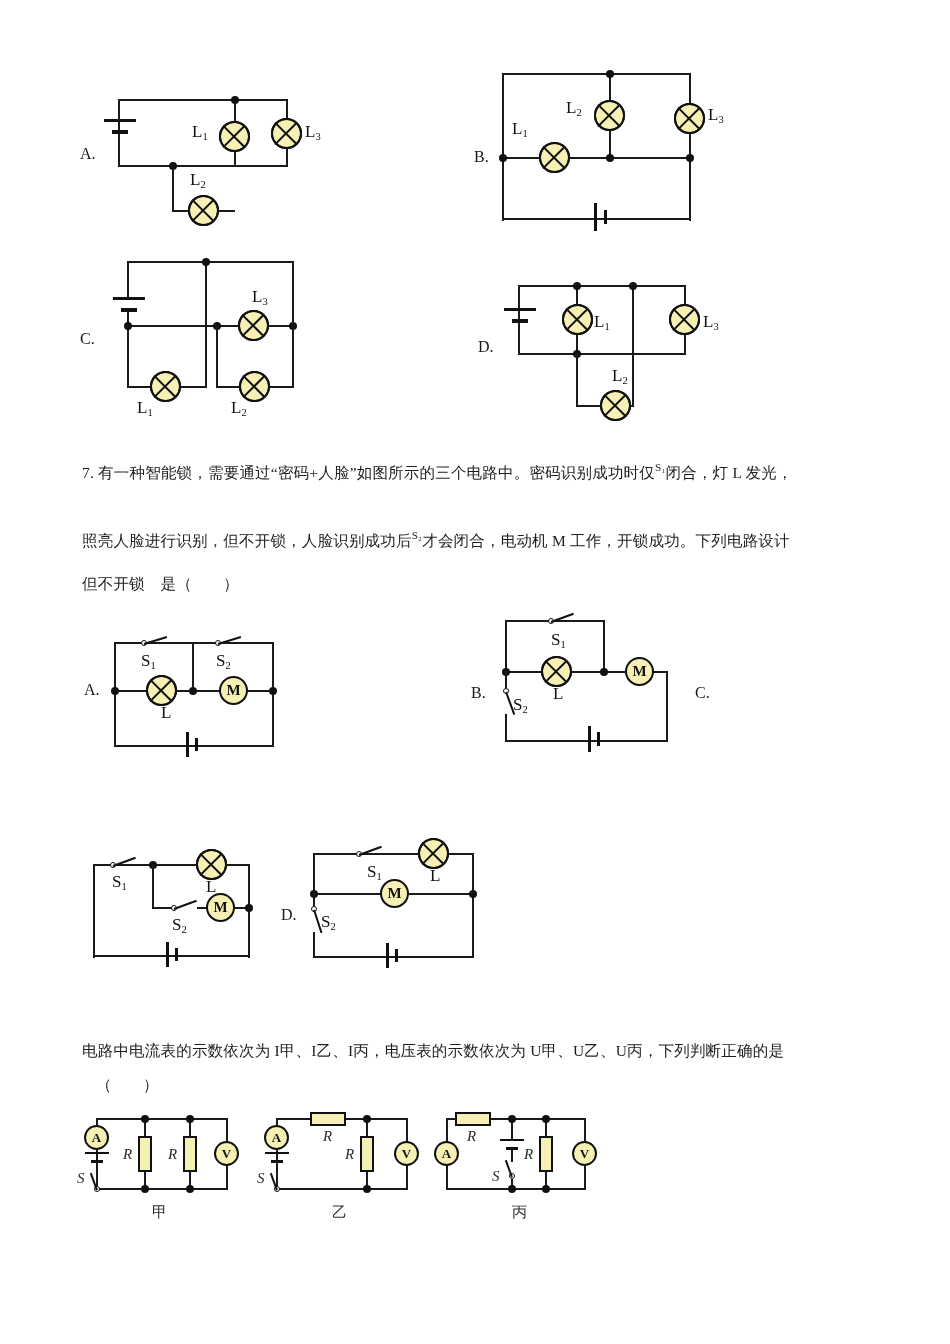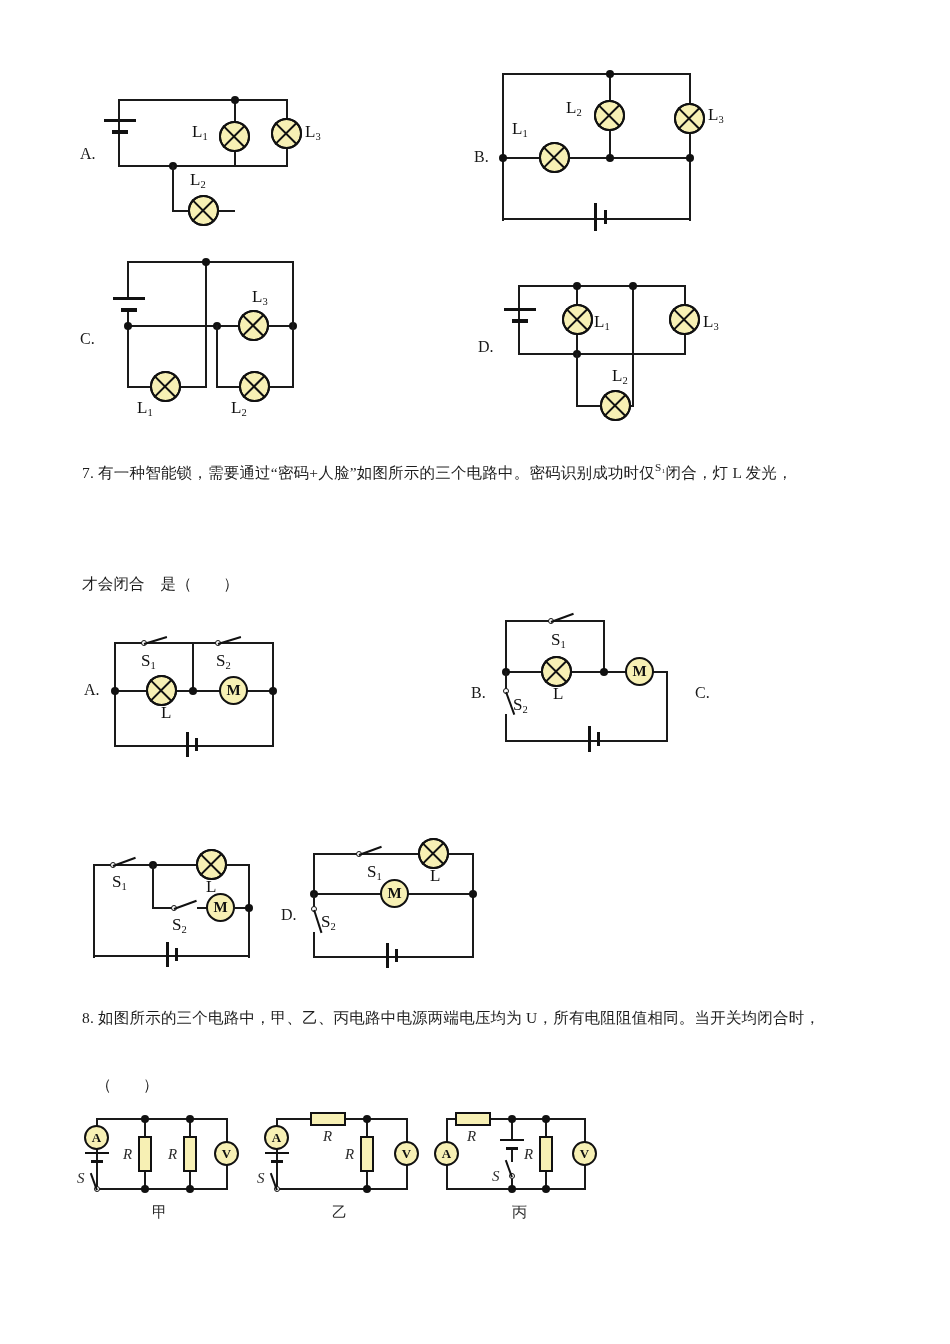--- a/index.html
+++ b/index.html
@@ -290,21 +290,24 @@
     <div class="lamp" style="left:600px; top:390px; width:31px; height:31px;">
         <i></i>
       </div>
     <div class="comp-label" style="left:612px; top:366px; font-size:17px;"><span>L</span><span class="s">2</span></div>
   </div>
 
   <div class="qtext" style="left:82px; top:462px;">
     <span>7.</span>
     <span>有一种智能锁，需要通过“密码+人脸”如图所示的三个电路中。密码识别成功时仅</span><sup>S₁</sup><span>闭合，灯 L 发光，</span>
   </div>
-  <div class="qtext" style="left:82px; top:576px;">才会闭合　是（　　）</div>
+  <div class="qtext" style="left:82px; top:530px;">
+    <span>照亮人脸进行识别，但不开锁，人脸识别成功后</span><sup>S₂</sup><span>才会闭合，电动机 M 工作，开锁成功。下列电路设计</span>
+  </div>
+  <div class="qtext" style="left:82px; top:576px;">但不开锁　是（　　）</div>
 
   <div class="opt-label" style="left:84px; top:681px;">A.</div>
   <div class="circ">
     <div class="wire h" style="left:114px; top:642px; width:160px;"></div>
     <div class="wire v" style="left:114px; top:642px; height:50px;"></div>
     <div class="wire h" style="left:114px; top:690px; width:160px;"></div>
     <div class="wire v" style="left:272px; top:642px; height:105px;"></div>
     <div class="wire v" style="left:114px; top:690px; height:57px;"></div>
     <div class="wire h" style="left:114px; top:745px; width:160px;"></div>
     <div class="batt" style="left:176px; top:734px;">
@@ -441,23 +444,21 @@
     </div>
     <div class="comp-label" style="left:321px; top:912px; font-size:17px;"><span>S</span><span class="s">2</span></div>
     <div class="wire v" style="left:313px; top:932px; height:26px;"></div>
     <div class="wire h" style="left:313px; top:956px; width:161px;"></div>
     <div class="batt" style="left:378px; top:945px;">
       <div class="lg" style="left:8px; top:-2px; width:2.6px; height:25px;"></div>
       <div class="sm" style="left:17px; top:4px; width:3.4px; height:13px;"></div>
     </div>
   </div>
 
-  <div class="qtext" style="left:82px; top:1010px;">
-    <span>8.</span> <span>如图所示的三个电路中，甲、乙、丙电路中电源两端电压均为 U，所有电阻阻值相同。当开关均闭合时，</span>
-  </div>
+  <div class="qtext" style="left:82px; top:1043px;">电路中电流表的示数依次为 I甲、I乙、I丙，电压表的示数依次为 U甲、U乙、U丙，下列判断正确的是</div>
   <div class="qtext" style="left:96px; top:1077px;">（　　）</div>
 
   <div class="circ">
     <div class="wire h" style="left:96px; top:1118px; width:132px;"></div>
     <div class="wire v" style="left:96px; top:1118px; height:72px;"></div>
     <div class="wire h" style="left:96px; top:1188px; width:132px;"></div>
     <div class="wire v" style="left:226px; top:1118px; height:72px;"></div>
 
     <div class="meter" style="left:84px; top:1125px; width:25px; height:25px; font-size:13px;">A</div>
 

